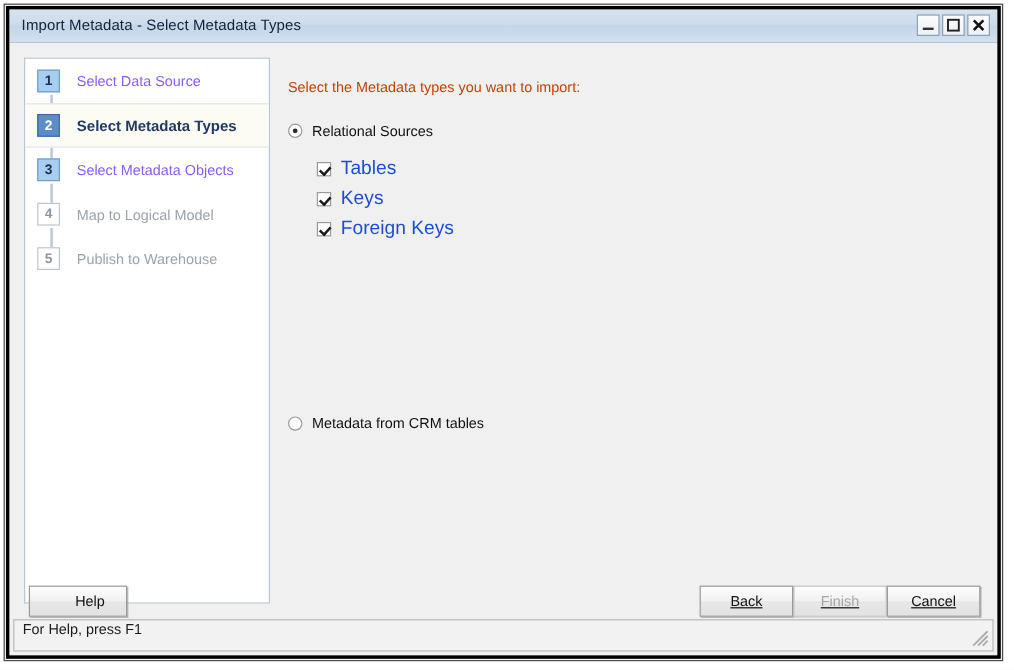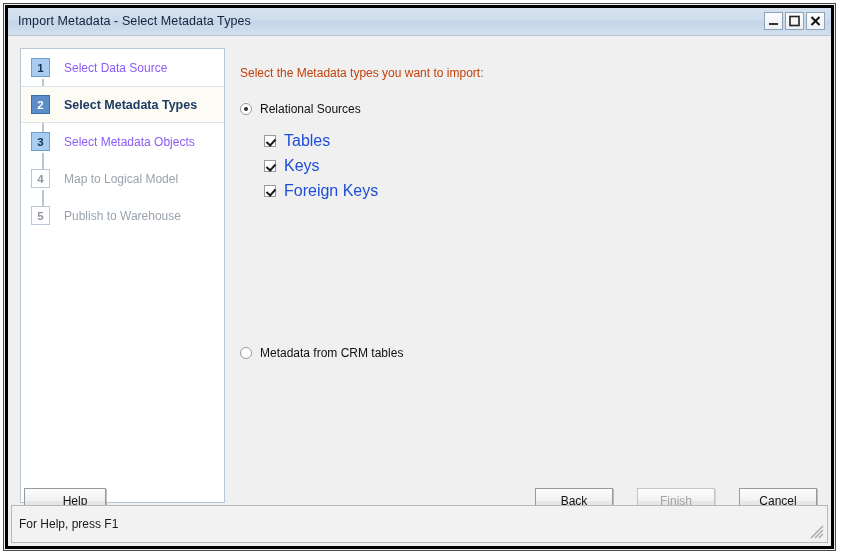--- a/index.html
+++ b/index.html
@@ -286,37 +286,37 @@
     left: 16px;
     bottom: 32px;
     width: 82px;
     padding-left: 20px;
   }
   .btn-right-group {
     position: absolute;
     right: 14px;
     bottom: 32px;
     display: flex;
-    gap: 24px;
+    gap: 0;
     text-decoration: underline;
   }
   .btn-right-group .btn { width: 78px; }
 
   
   .statusbar {
     position: absolute;
     left: 3px;
     right: 3px;
     bottom: 3px;
-    height: 38px;
+    height: 27px;
     background: #f2f2f2;
     border: 1px solid #b8b8b8;
     box-sizing: border-box;
     display: flex;
-    align-items: center;
+    align-items: flex-start;
   }
   .statusbar-text {
     font-size: 12px;
     color: #1a1a1a;
     padding-left: 7px;
   }
   .resize-grip {
     position: absolute;
     right: 3px;
     bottom: 3px;

